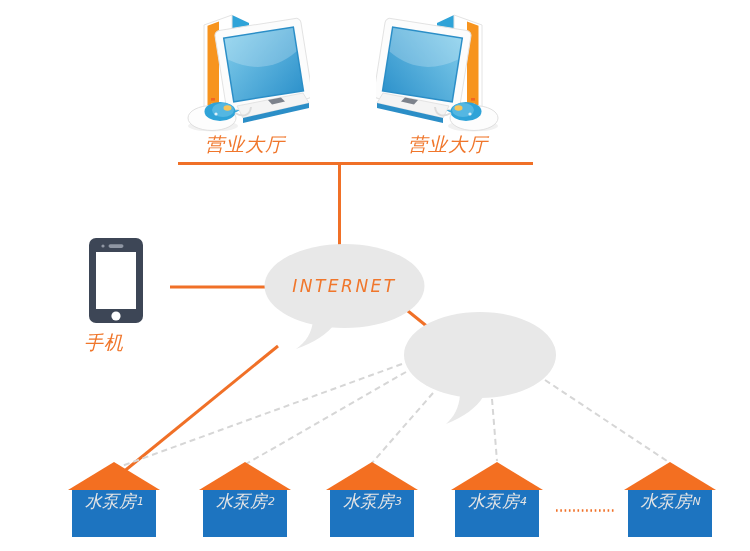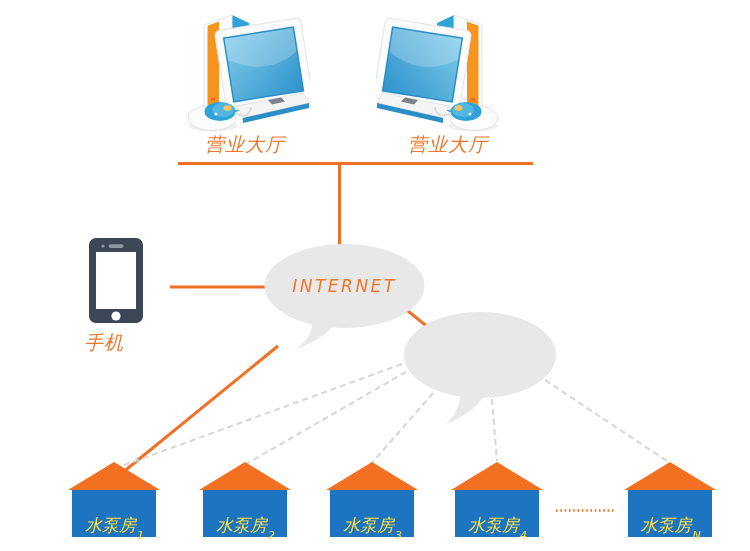--- a/index.html
+++ b/index.html
@@ -31,22 +31,22 @@
   }
 
   .house{position:absolute;top:462px;width:92px;z-index:3;}
   .house .roof{
     width:0;height:0;margin:0 auto;
     border-left:46px solid transparent;border-right:46px solid transparent;
     border-bottom:28px solid var(--roof-orange);
   }
   .house .body{
     width:84px;height:47px;margin:0 4px;background:var(--house-blue);
-    display:flex;align-items:flex-end;justify-content:center;
-    color:#fde047;font-size:17px;
+    display:flex;align-items:flex-start;justify-content:center;
+    color:#e5e5e5;font-size:17px;
   }
   .house .body .sub{font-size:11px;position:relative;top:5px;left:1px;}
 
   .phone-wrap{left:89px;top:238px;width:54px;height:85px;}
   .pc-wrap{width:130px;height:133px;top:2px;}
 </style>
 </head>
 <body>
 
 <div class="canvas">

